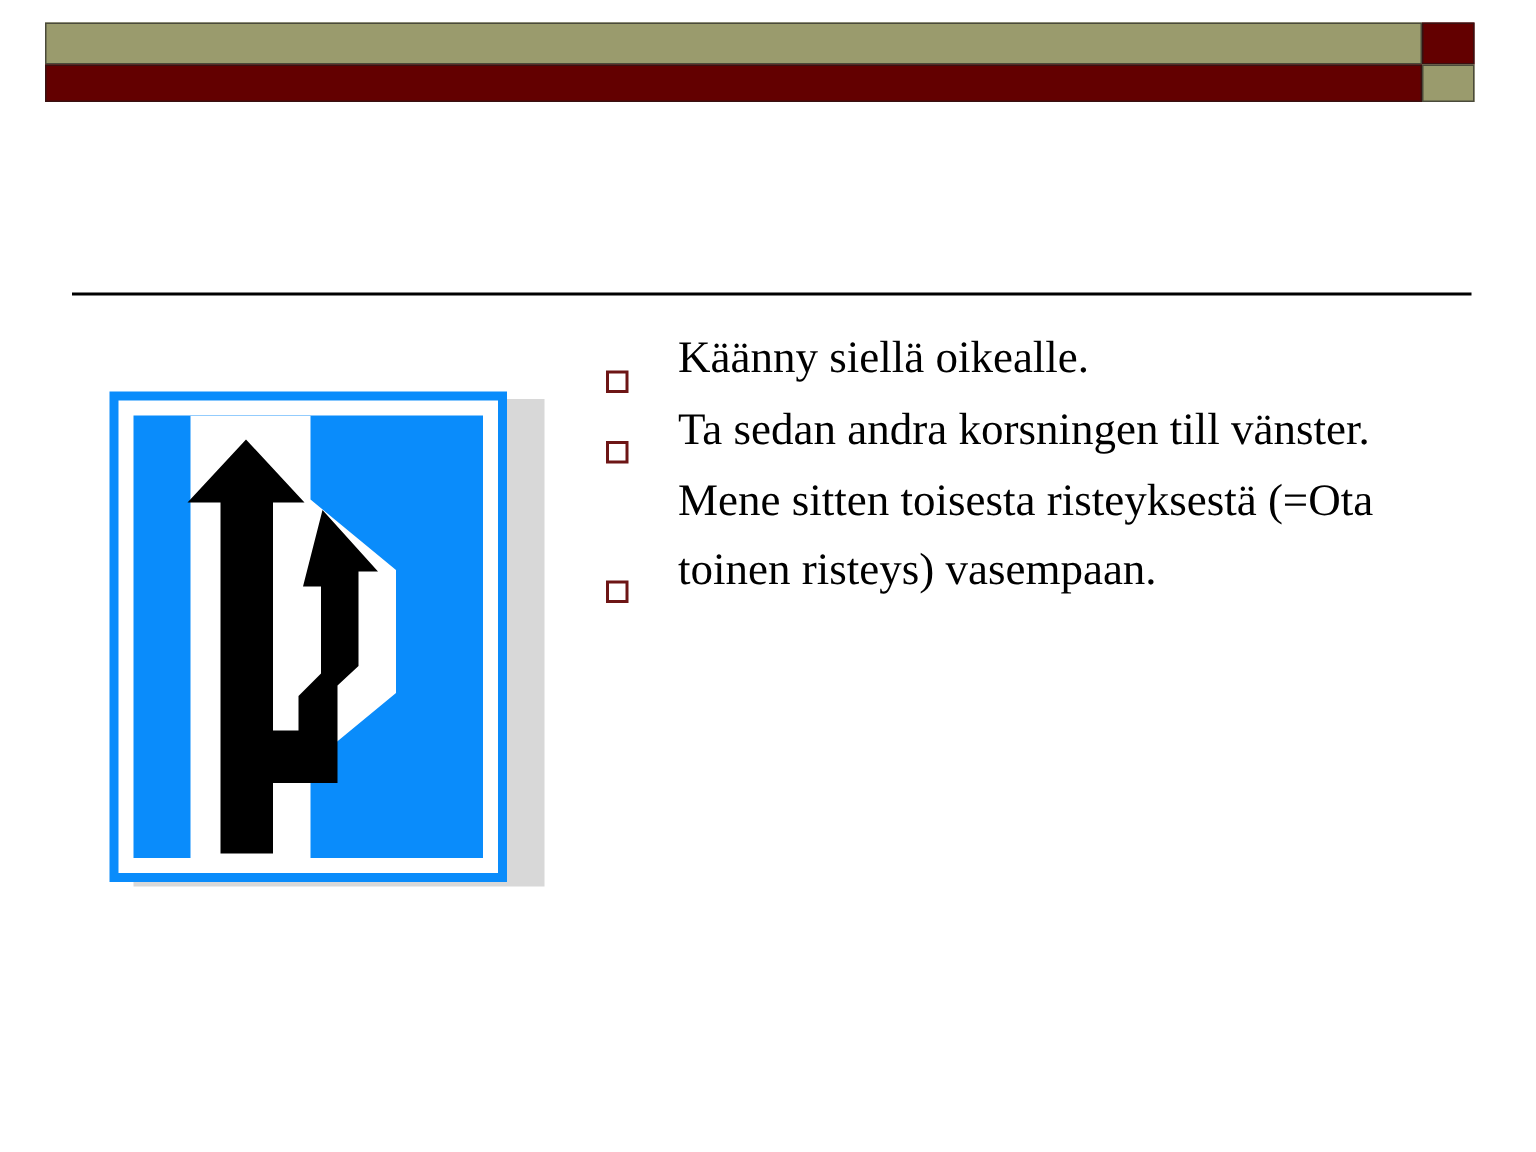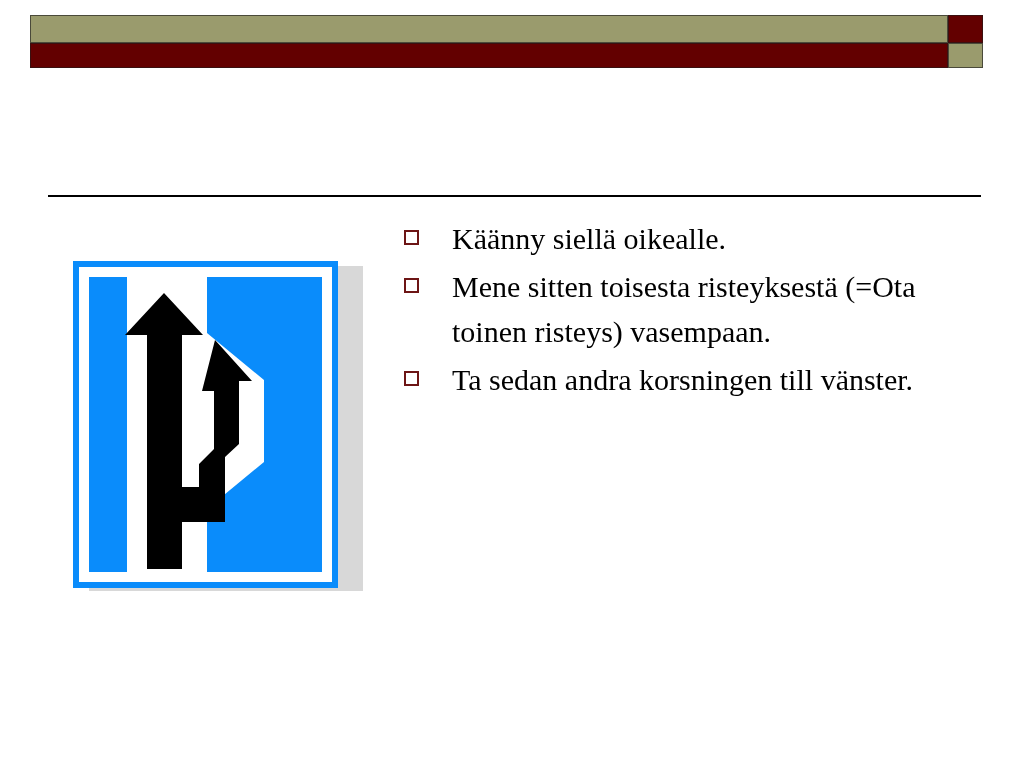--- a/index.html
+++ b/index.html
@@ -123,21 +123,21 @@
 
   
   .content-list {
     position: absolute;
     left: 404px;
     top: 216px;
     width: 575px;
   }
   .bullet-row {
     display: flex;
-    align-items: flex-start;
+    align-items: flex-end;
     margin-bottom: 2px;
   }
   .bullet-marker {
     flex: 0 0 auto;
     width: 15px;
     height: 15px;
     border: 2.5px solid #6d1515;
     box-sizing: border-box;
     margin-top: 14px;
     margin-right: 33px;
@@ -211,21 +211,21 @@
 <div class="content-list">
 
   <div class="bullet-row">
     <span class="bullet-marker"></span>
     <span class="bullet-text">Käänny siellä oikealle.</span>
   </div>
 
 
   <div class="bullet-row">
     <span class="bullet-marker"></span>
-    <span class="bullet-text">Mene sitten toisesta risteyksestä (=Ota toinen risteys) vasempaan.</span>
+    <span class="bullet-text">Ta sedan andra korsningen till vänster.</span>
   </div>
 
   <div class="bullet-row">
     <span class="bullet-marker"></span>
-    <span class="bullet-text">Ta sedan andra korsningen till vänster.</span>
+    <span class="bullet-text">Mene sitten toisesta risteyksestä (=Ota toinen risteys) vasempaan.</span>
   </div>
 
 </div>
 
 </body></html>

